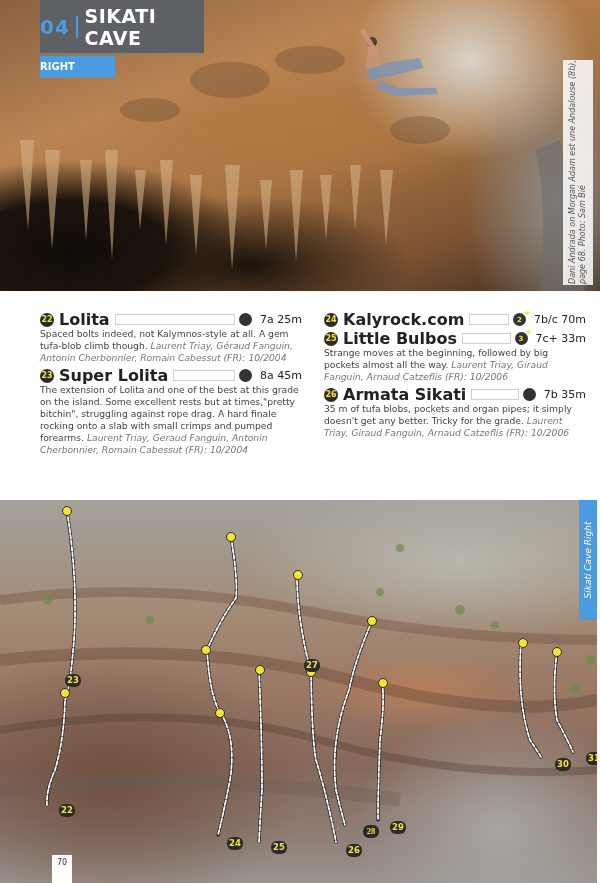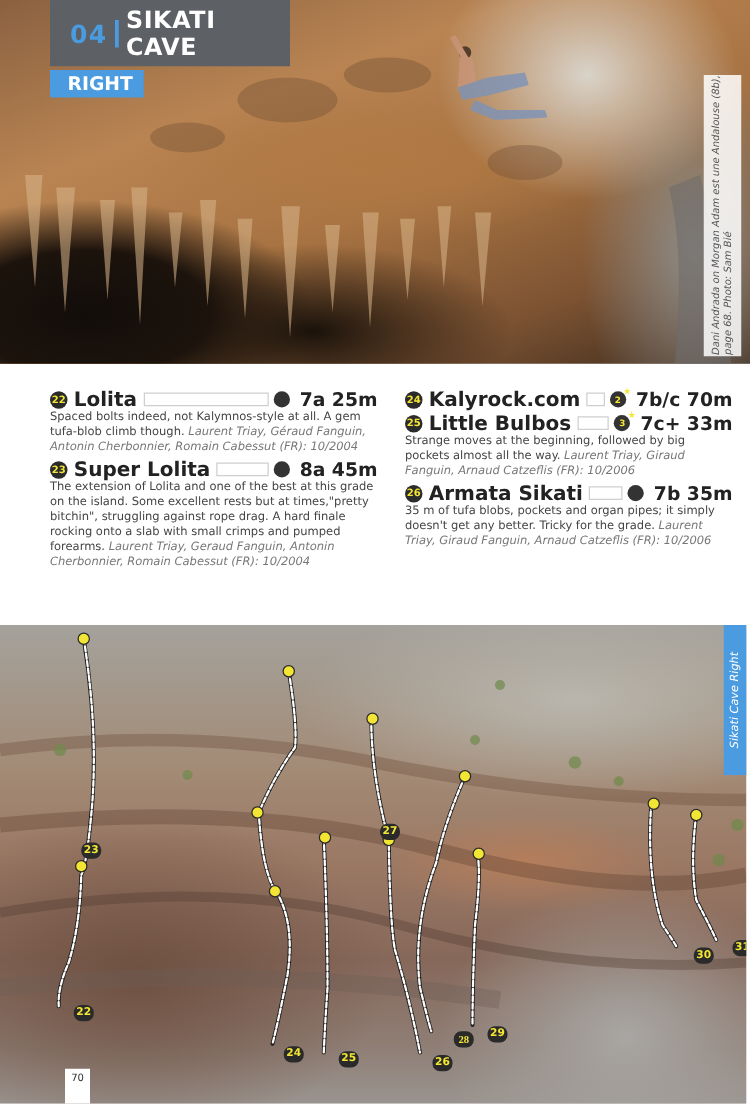--- a/index.html
+++ b/index.html
@@ -12,29 +12,29 @@
     background:
       radial-gradient(ellipse 180px 90px at 70px 250px, #120d0a 0%, #1c130c 55%, rgba(28,19,12,0) 100%),
       radial-gradient(ellipse 160px 70px at 250px 265px, #1a120b 0%, rgba(26,18,11,0) 100%),
       radial-gradient(ellipse 120px 100px at 470px 60px, #d9d3c9 0%, rgba(217,211,201,0) 100%),
       radial-gradient(ellipse 90px 160px at 555px 200px, #8d8c88 0%, rgba(141,140,136,0) 100%),
       radial-gradient(ellipse 200px 60px at 300px 130px, #b07944 0%, rgba(176,121,68,0) 100%),
       linear-gradient(160deg, #8a6141 0%, #b98452 30%, #a87342 55%, #7b5232 80%, #3d2b1c 100%);
   }
   .top-photo .stalactites { position: absolute; left: 0; top: 0; width: 600px; height: 291px; }
   .header-box {
-    position: absolute; left: 40px; top: 0; width: 192px; height: 53px;
-    background: #5d6166; display: flex; align-items: center; padding-left: 16px;
+    position: absolute; left: 40px; top: 0; width: 164px; height: 53px;
+    background: #5d6166; display: flex; align-items: center; 
   }
   .header-num { color: #4a9be0; font-family: "DejaVu Sans", sans-serif; font-weight: bold; font-size: 20px; letter-spacing: 1px; }
   .header-bar { width: 3px; height: 22px; background: #4a9be0; margin: 0 6px 0 6px; }
   .header-title { color: #ffffff; font-weight: bold; font-size: 19px; letter-spacing: 0.5px; }
   .sub-badge {
     position: absolute; left: 40px; top: 56px; width: 75px; height: 22px; background: #4a9be0;
-    color: #fff; font-weight: bold; font-size: 15px; line-height: 22px; padding-left: 14px;
+    color: #fff; font-weight: bold; font-size: 10px; line-height: 22px; padding-left: 0;
   }
   .photo-caption {
     position: absolute; left: 563px; top: 60px; width: 30px; height: 225px;
     background: rgba(255,255,255,0.85);
   }
   .photo-caption span {
     position: absolute; left: 15px; top: 112px; transform: translate(-50%,-50%) rotate(-90deg);
     white-space: nowrap; font-size: 8px; font-style: italic; color: #555; line-height: 10px; text-align: left;
   }
 
@@ -52,21 +52,21 @@
   .route-name { font-weight: bold; font-size: 16px; color: #222; margin-left: 5px; white-space: nowrap; }
   .route-box { flex: 1; height: 11px; border: 1px solid #cfcfcf; margin: 0 4px 0 5px; }
   .route-icon {
     width: 13px; height: 13px; border-radius: 50%; background: #333; flex: none; position: relative;
     color: #f2e534; font-size: 7px; font-weight: bold; display: flex; align-items: center; justify-content: center;
   }
   .route-icon.star::after {
     content: ""; position: absolute; right: -4px; top: -3px; width: 6px; height: 6px;
     background: #f2e534; clip-path: polygon(50% 0,61% 35%,98% 35%,68% 57%,79% 91%,50% 70%,21% 91%,32% 57%,2% 35%,39% 35%);
   }
-  .route-grade { font-weight: bold; font-size: 15px; color: #222; margin-left: 8px; white-space: nowrap; }
+  .route-grade { font-weight: normal; font-size: 11px; color: #222; margin-left: 8px; white-space: nowrap; }
   .route-desc { font-size: 9.2px; line-height: 12px; color: #444; margin-top: 1px; }
   .route-desc .credit { font-style: italic; color: #777; }
 
   
   .topo {
     position: absolute; left: 0; top: 500px; width: 597px; height: 383px; overflow: hidden;
     background:
       radial-gradient(ellipse 200px 130px at 110px 280px, #6f5142 0%, rgba(111,81,66,0) 100%),
       radial-gradient(ellipse 150px 120px at 500px 330px, #a8a6a3 0%, rgba(168,166,163,0) 100%),
       radial-gradient(ellipse 220px 80px at 460px 60px, #b9b6ad 0%, rgba(185,182,173,0) 100%),

